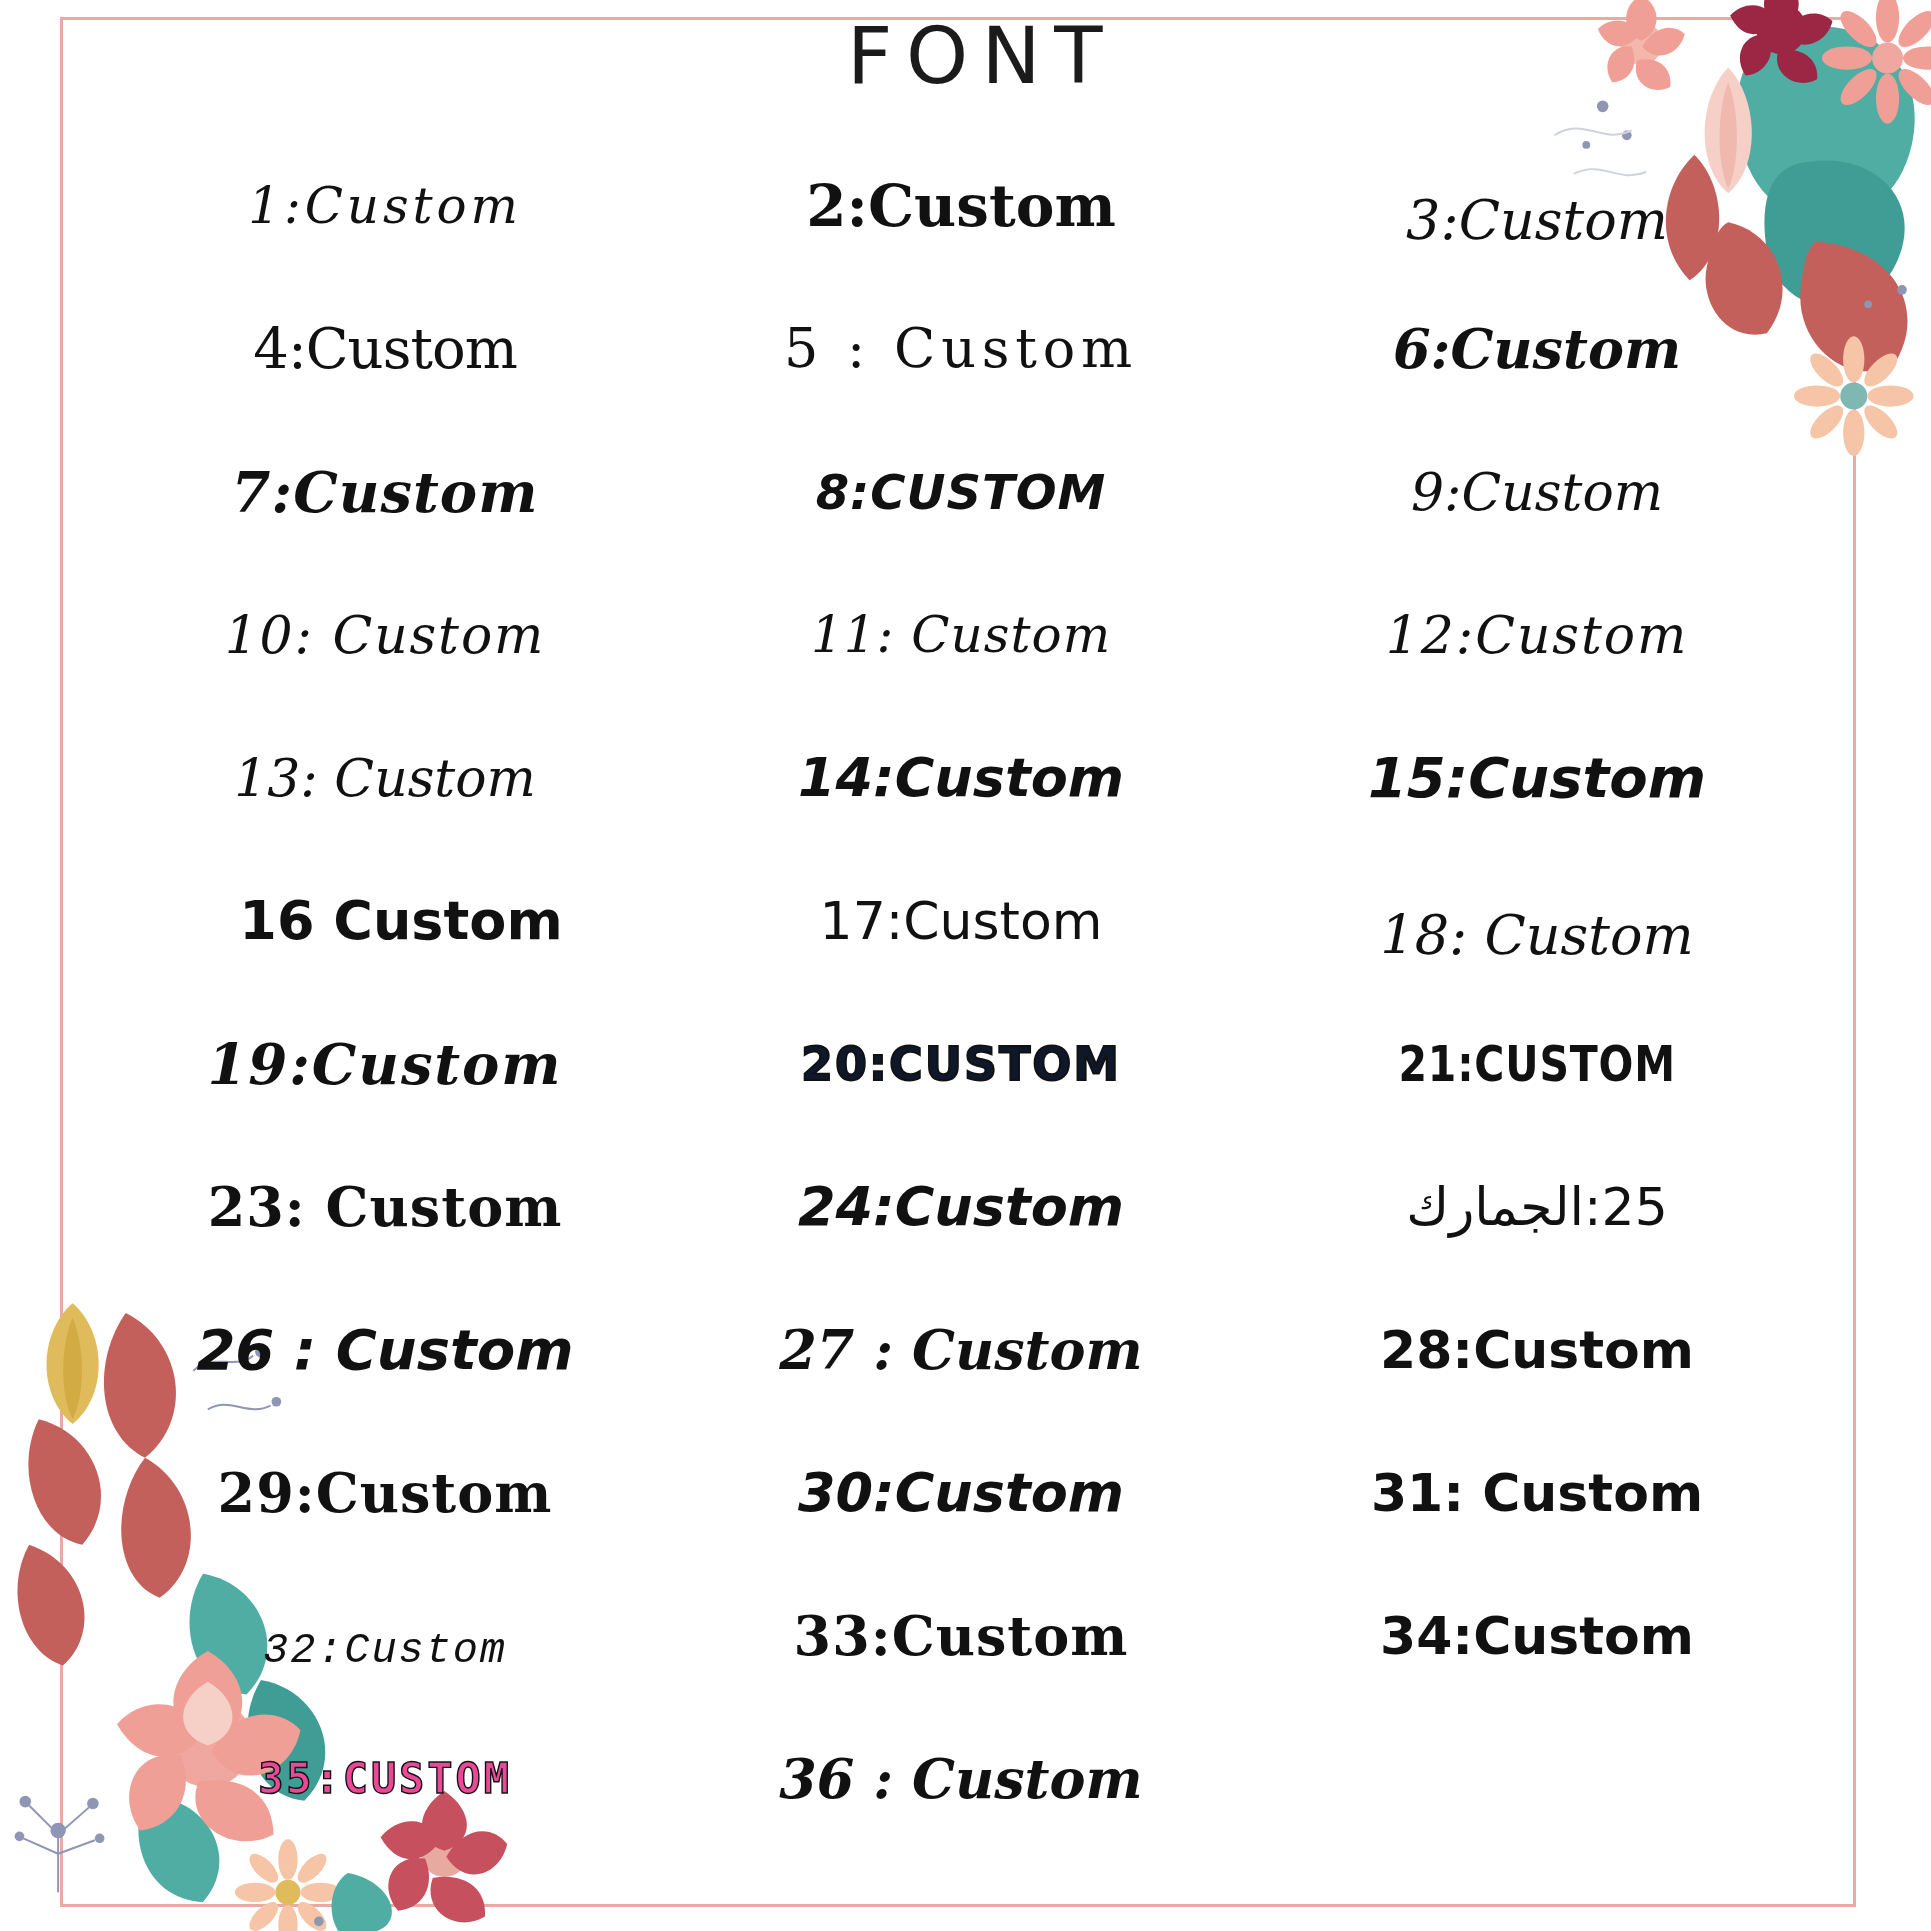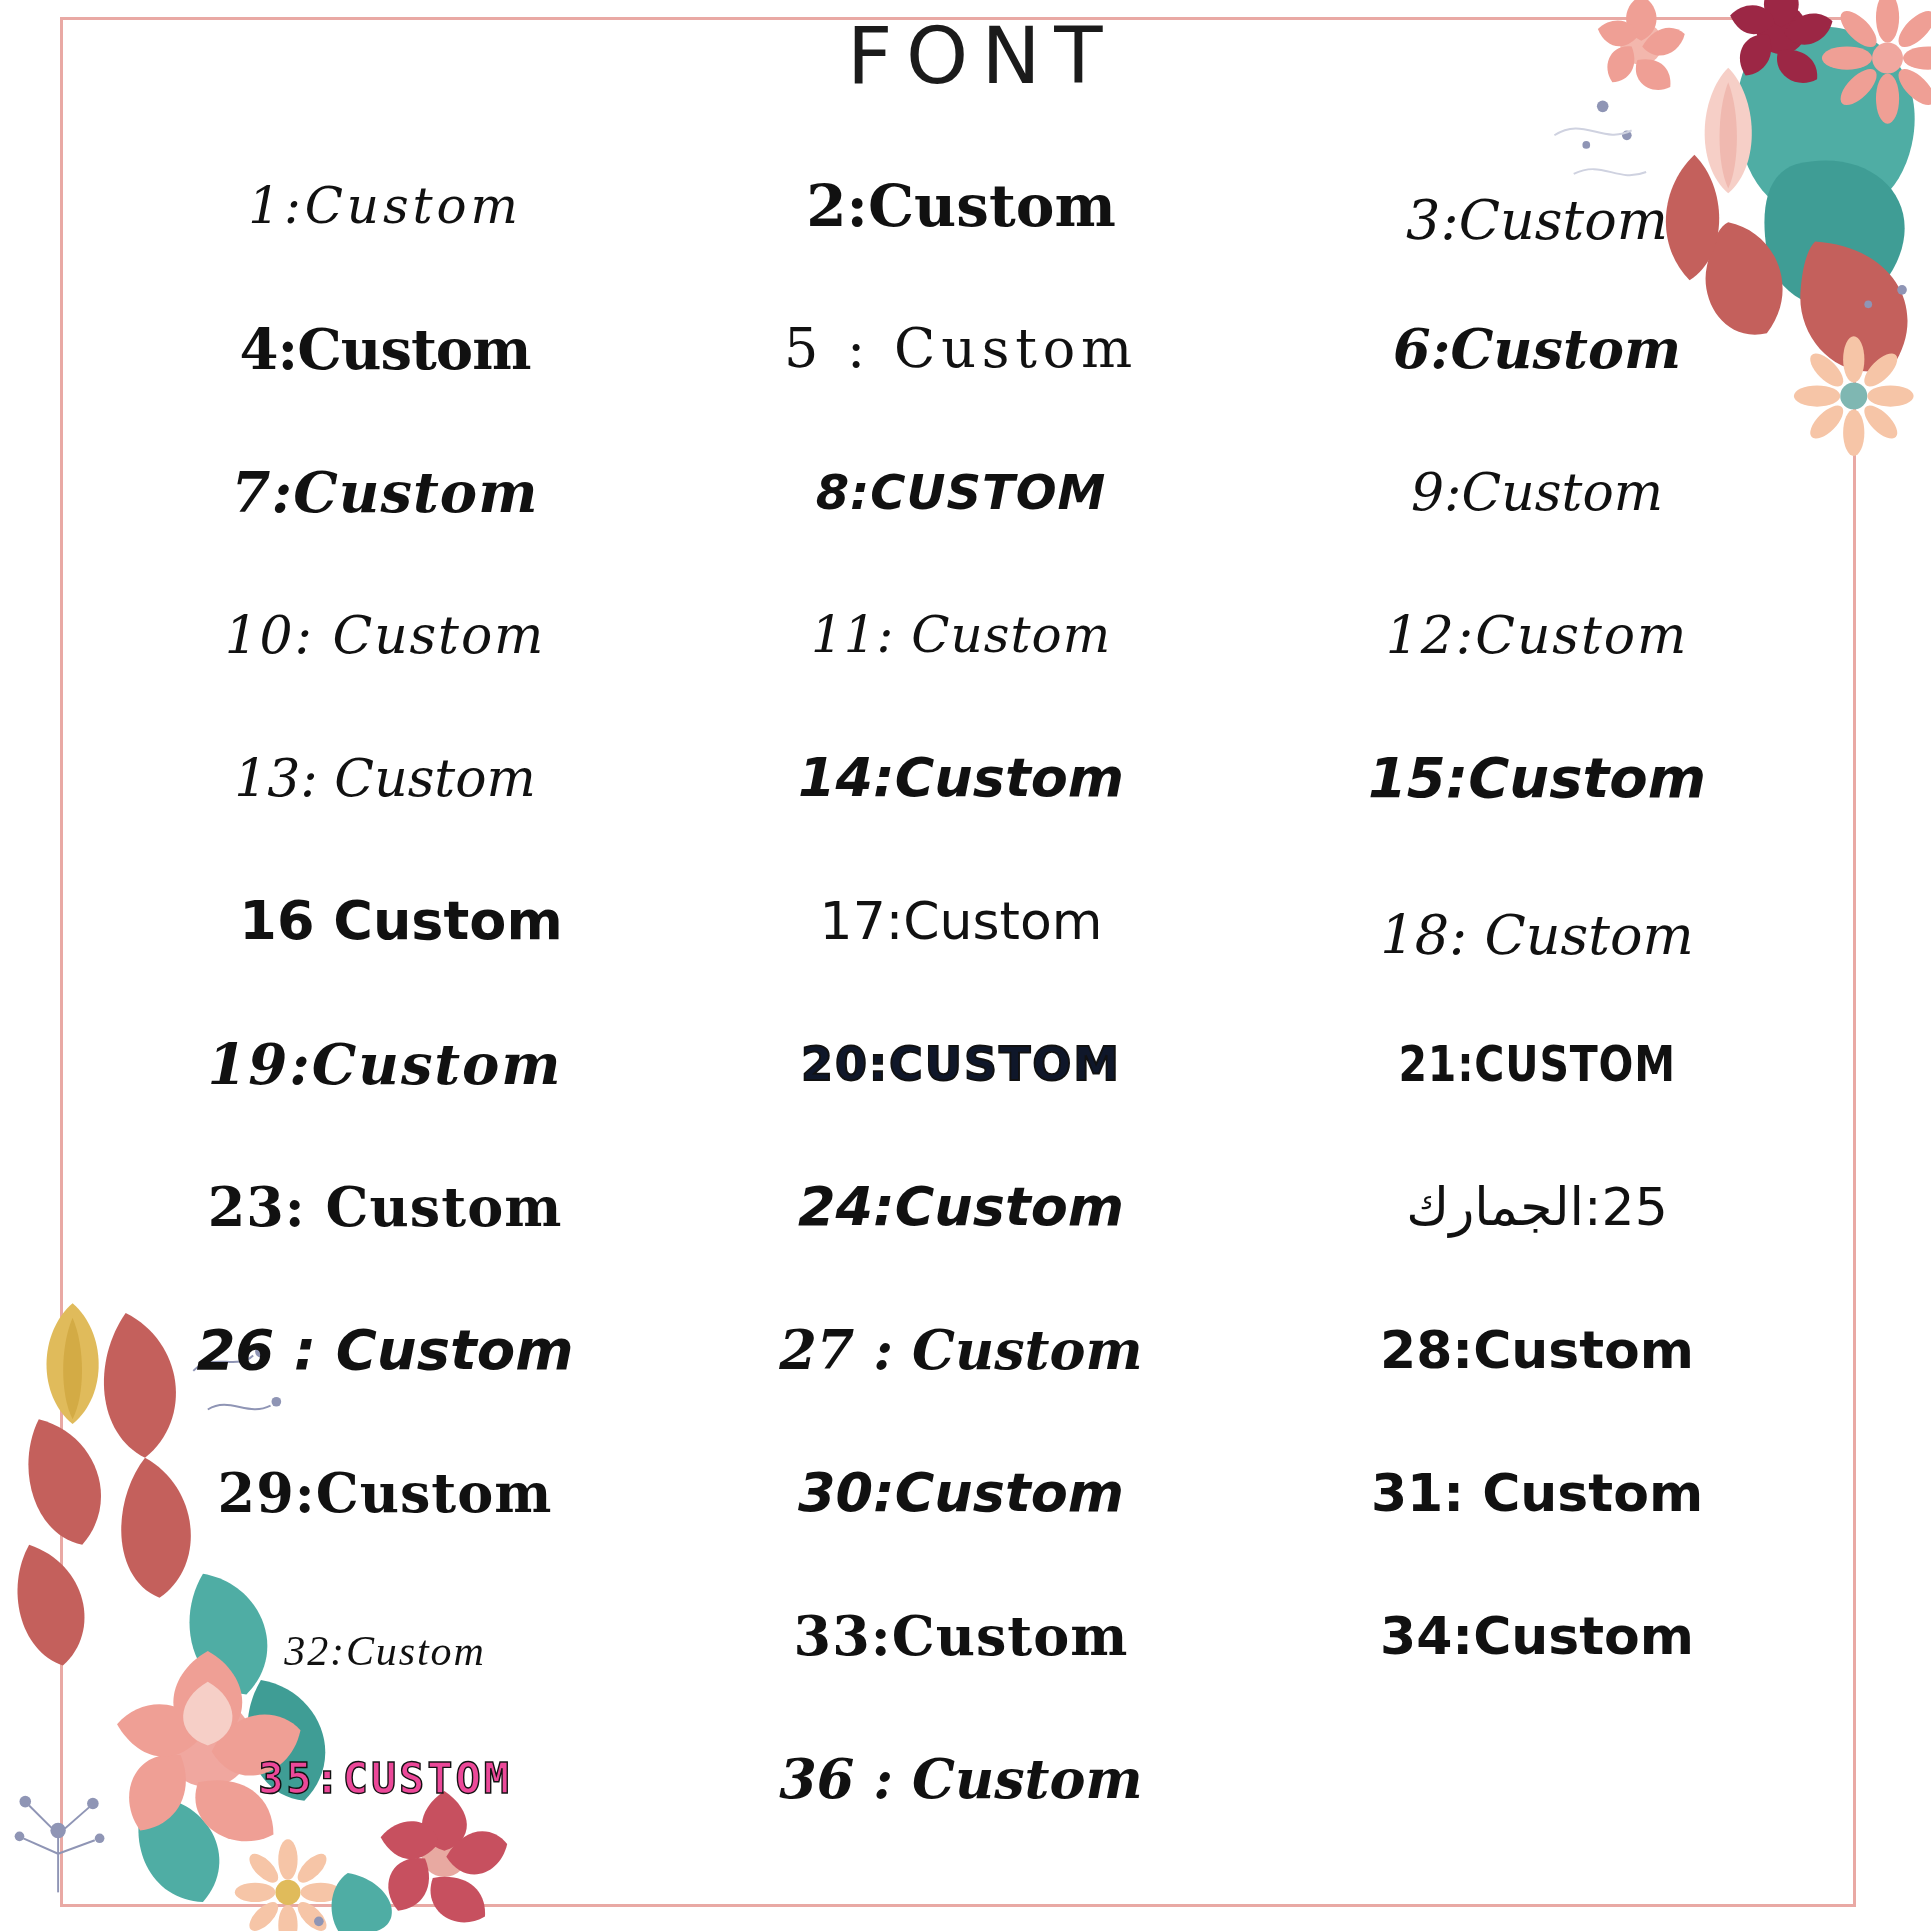--- a/index.html
+++ b/index.html
@@ -64,38 +64,38 @@
     line-height: 1.05;
     padding: 0 5.8px;
     box-sizing: border-box;
     white-space: nowrap;
   }
 
   
   .s-script-thin   { font-family: "DejaVu Serif", serif; font-style: italic; font-weight: 400; font-size: 50px; letter-spacing: 3.9px; }
   .s-fat-slab      { font-family: "DejaVu Serif", serif; font-weight: 700; font-size: 58px; }
   .s-script-heart  { font-family: "DejaVu Serif", serif; font-style: italic; font-size: 54px; margin-top: 30px; }
-  .s-blackletter   { font-family: "DejaVu Serif", serif; font-weight: 700; font-size: 56px; letter-spacing: -1px; }
+  .s-blackletter   { font-family: "DejaVu Serif", serif; font-weight: 400; font-size: 56px; letter-spacing: -1px; }
   .s-didone        { font-family: "DejaVu Serif", serif; font-size: 54px; letter-spacing: 5.8px; }
   .s-bold-italic   { font-family: "DejaVu Serif", serif; font-weight: 700; font-style: italic; font-size: 54px; }
   .s-heavy-italic  { font-family: "DejaVu Serif", serif; font-weight: 700; font-style: italic; font-size: 56px; letter-spacing: 1px; }
   .s-caps-block    { font-family: "DejaVu Sans", sans-serif; font-weight: 700; font-style: italic; font-size: 48px; letter-spacing: 1px; text-transform: uppercase; }
   .s-thin-script   { font-family: "DejaVu Serif", serif; font-style: italic; font-size: 52px; }
   .s-calli         { font-family: "DejaVu Serif", serif; font-style: italic; font-size: 52px; letter-spacing: 1.9px; }
   .s-calli2        { font-family: "DejaVu Serif", serif; font-style: italic; font-size: 50px; letter-spacing: 1px; }
   .s-brush         { font-family: "DejaVu Sans", sans-serif; font-weight: 700; font-style: italic; font-size: 54px; }
   .s-brush2        { font-family: "DejaVu Sans", sans-serif; font-weight: 700; font-style: italic; font-size: 56px; }
   .s-marker        { font-family: "DejaVu Sans", sans-serif; font-weight: 700; font-size: 54px; margin-left: 32px; }
   .s-round         { font-family: "DejaVu Sans", sans-serif; font-size: 52px; }
   .s-outline-caps  { font-family: "DejaVu Sans", sans-serif; font-weight: 700; font-size: 46px; letter-spacing: 1.9px; text-transform: uppercase; -webkit-text-stroke: 1.9px #111; color: #0f172a; }
   .s-condensed-caps{ font-family: "DejaVu Sans", sans-serif; font-weight: 700; font-size: 50px; letter-spacing: 1px; text-transform: uppercase; transform: scaleX(0.82); }
   .s-arabic        { font-family: "DejaVu Sans", sans-serif; font-size: 52px; direction: rtl; }
   .s-script-bold   { font-family: "DejaVu Serif", serif; font-weight: 700; font-style: italic; font-size: 56px; letter-spacing: 1.9px; }
   .s-sans-bold     { font-family: "DejaVu Sans", sans-serif; font-weight: 700; font-size: 52px; }
-  .s-thinline      { font-family: Liberation Serif, serif; font-style: italic; font-size: 42px; font-weight: 400; letter-spacing: 1.9px; margin-top: 29px; }
+  .s-thinline      { font-family: Liberation Mono, monospace; font-style: italic; font-size: 42px; font-weight: 400; letter-spacing: 1.9px; margin-top: 29px; }
   .s-slab-heavy    { font-family: "DejaVu Serif", serif; font-weight: 700; font-size: 54px; letter-spacing: 1px; }
   .s-sketch-caps   { font-family: "DejaVu Sans Mono", monospace; font-weight: 700; font-size: 42px; letter-spacing: 2.9px; text-transform: uppercase; -webkit-text-stroke: 1.4px #111; color: #ec4899; }
 
   
   .art {
     position: absolute;
     pointer-events: none;
   }
   .art-tr { right: 0; top: 0; width: 618px; height: 541px; }
   .art-bl { left: 0; bottom: 0; width: 657px; height: 676px; }

